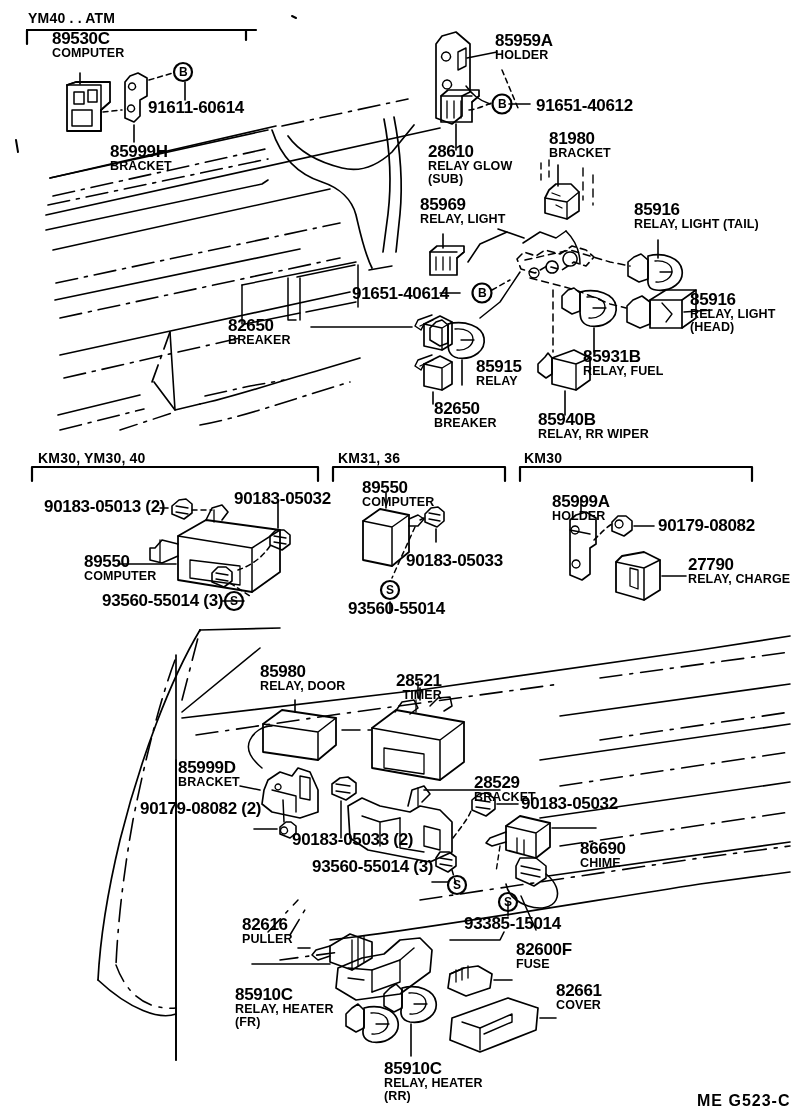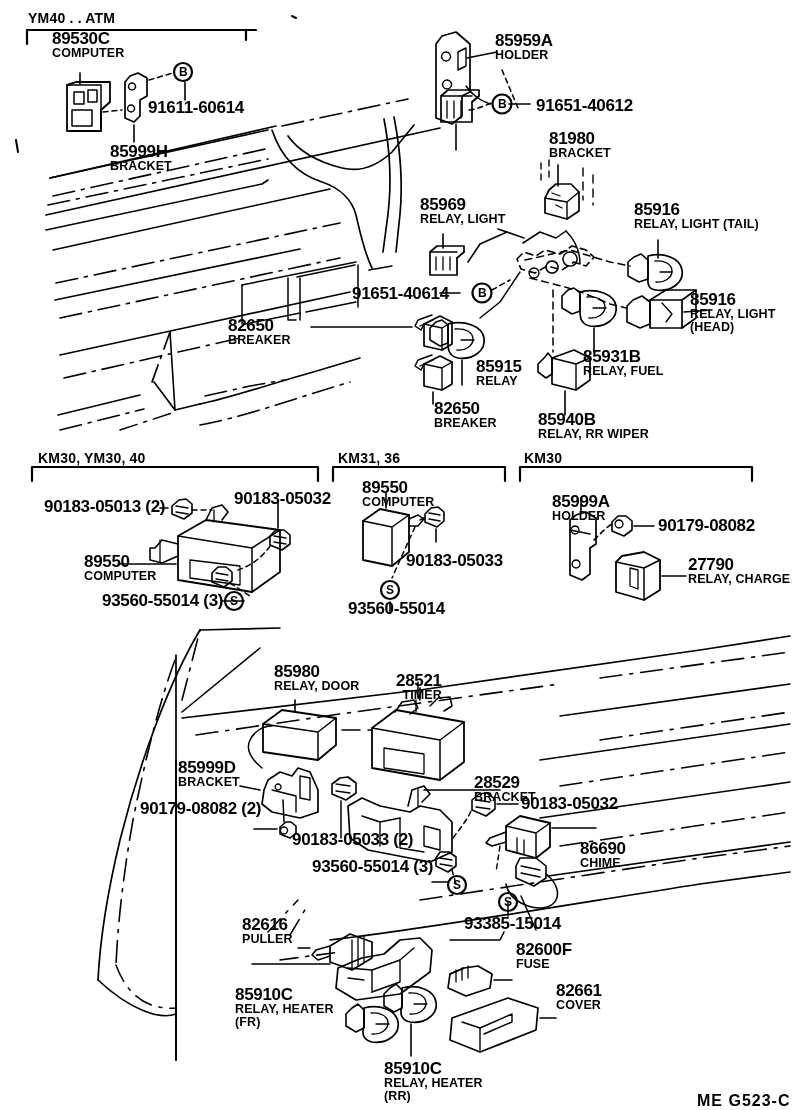--- a/index.html
+++ b/index.html
@@ -405,20 +405,25 @@
 
 <div class="lbl" style="left:495px;top:32px;">
   <div class="pn">85959A</div>
   <div class="dsc">HOLDER</div>
 </div>
 
 <div class="lbl" style="left:536px;top:97px;">
   <div class="pn">91651-40612</div>
 </div>
 
+<div class="lbl" style="left:428px;top:143px;">
+  <div class="pn">28610</div>
+  <div class="dsc">RELAY GLOW</div>
+  <div class="dsc">(SUB)</div>
+</div>
 
 <div class="lbl" style="left:549px;top:130px;">
   <div class="pn">81980</div>
   <div class="dsc">BRACKET</div>
 </div>
 
 <div class="lbl" style="left:420px;top:196px;">
   <div class="pn">85969</div>
   <div class="dsc">RELAY, LIGHT</div>
 </div>
@@ -493,21 +498,21 @@
   <div class="dsc">HOLDER</div>
 </div>
 <div class="lbl" style="left:658px;top:517px;">
   <div class="pn">90179-08082</div>
 </div>
 <div class="lbl" style="left:688px;top:556px;">
   <div class="pn">27790</div>
   <div class="dsc">RELAY, CHARGE</div>
 </div>
 
-<div class="lbl" style="left:274px;top:663px;">
+<div class="lbl" style="left:260px;top:663px;">
   <div class="pn">85980</div>
   <div class="dsc">RELAY, DOOR</div>
 </div>
 
 <div class="lbl" style="left:396px;top:672px;text-align:right;">
   <div class="pn">28521</div>
   <div class="dsc">TIMER</div>
 </div>
 
 <div class="lbl" style="left:178px;top:759px;">

